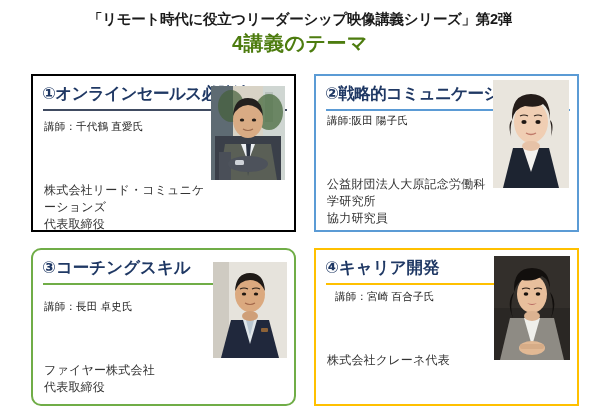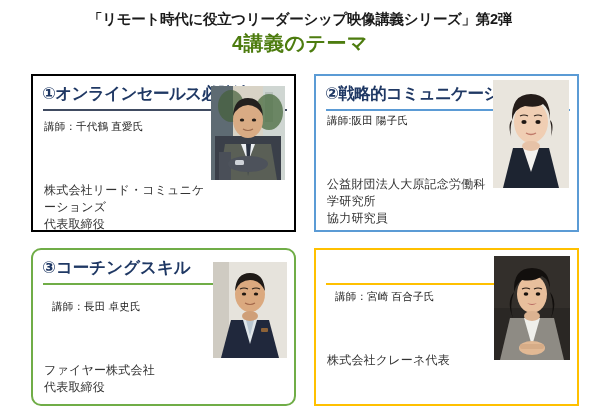--- a/index.html
+++ b/index.html
@@ -116,21 +116,21 @@
 
   
   .card.c1 .card-body { top: 44px; }
   .card.c1 .lecturer { margin-bottom: 16px; }
 
   .card.c2 .card-body { top: 38px; right: 88px; }
   .card.c2 .lecturer { margin-bottom: 4px; }
   .card.c2 .affil { margin-bottom: 12px; }
 
   .card.c3 .card-body { top: 50px; }
-  .card.c3 .lecturer { margin-bottom: 16px; margin-left: 8px; }
+  .card.c3 .lecturer { margin-bottom: 16px; }
 
   .card.c4 .card-body { top: 40px; right: 76px; }
   .card.c4 .lecturer { margin-bottom: 13px; padding-left: 8px; }
   .card.c4 .affil { margin-bottom: 11px; }
 
   
   .portrait {
     position: absolute;
     overflow: hidden;
     background: #8a8f94;
@@ -230,20 +230,21 @@
         <path d="M27 27 Q31 25 35 27" stroke="#2a211a" stroke-width="1.1" fill="none"></path>
         <path d="M39 27 Q43 25 47 27" stroke="#2a211a" stroke-width="1.1" fill="none"></path>
         <path d="M32 41 Q37 44 42 41" stroke="#a2674a" stroke-width="1.2" fill="none"></path>
         <ellipse cx="37" cy="54" rx="8" ry="5" fill="#cf9f78"></ellipse>
         <rect x="48" y="66" width="7" height="4" rx="1" fill="#8d6237"></rect>
       </svg>
     </div>
   </div>
 
   <div class="card c4">
+    <div class="card-title">④キャリア開発</div>
     <div class="title-rule"></div>
     <div class="card-body">
       <div class="lecturer">講師：宮崎 百合子氏</div>
       <div class="affil">株式会社クレーネ代表</div>
     </div>
     <div class="portrait">
       <svg viewBox="0 0 76 104" preserveAspectRatio="xMidYMid slice" aria-hidden="true">
         <rect x="0" y="0" width="76" height="104" fill="#2a2724"></rect>
         <rect x="0" y="0" width="76" height="52" fill="#332f2b"></rect>
         <path d="M6 104 L16 62 L60 62 L70 104 Z" fill="#8e8b84"></path>

